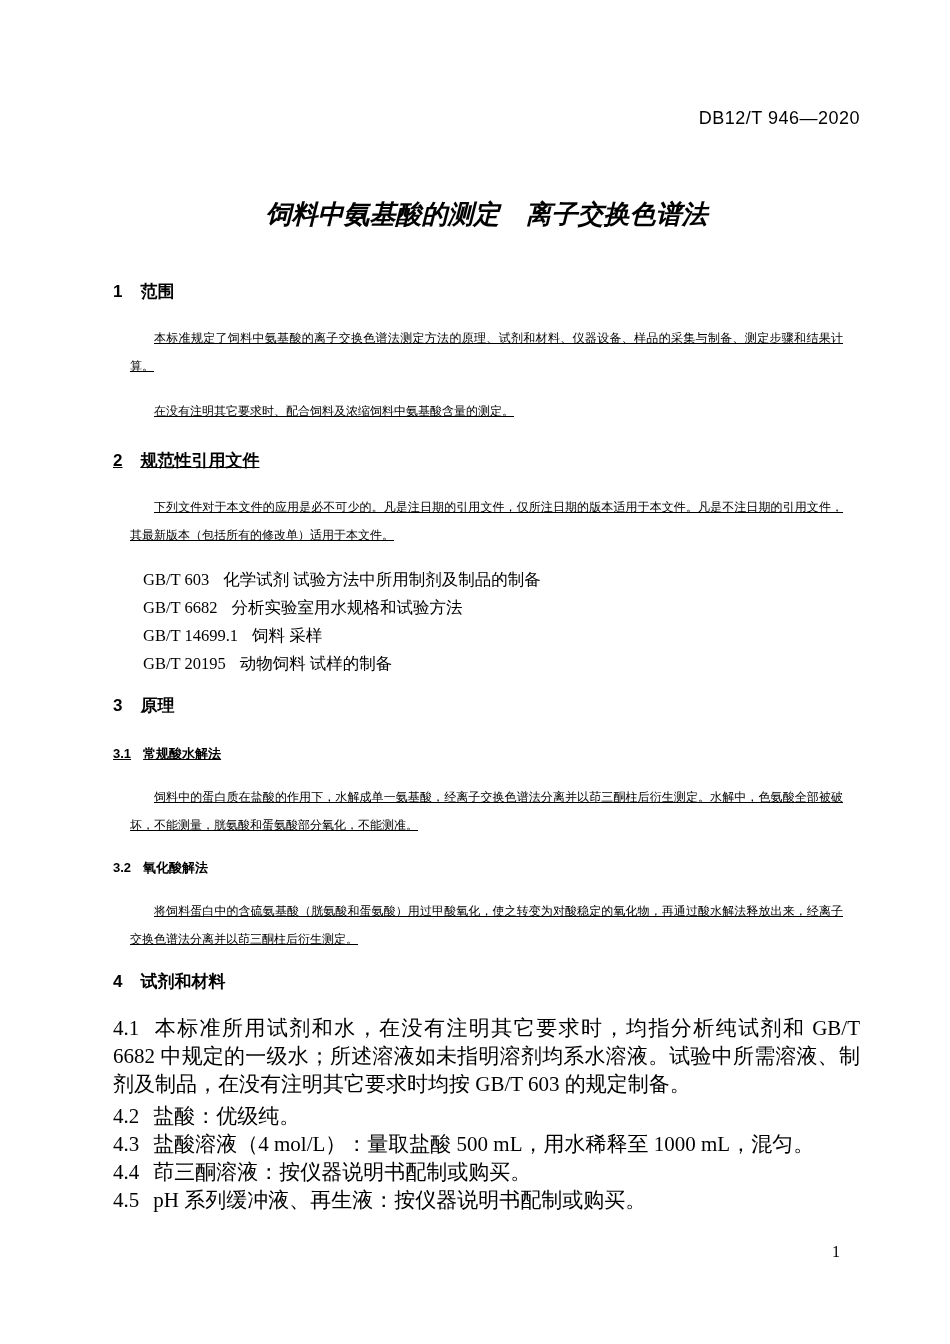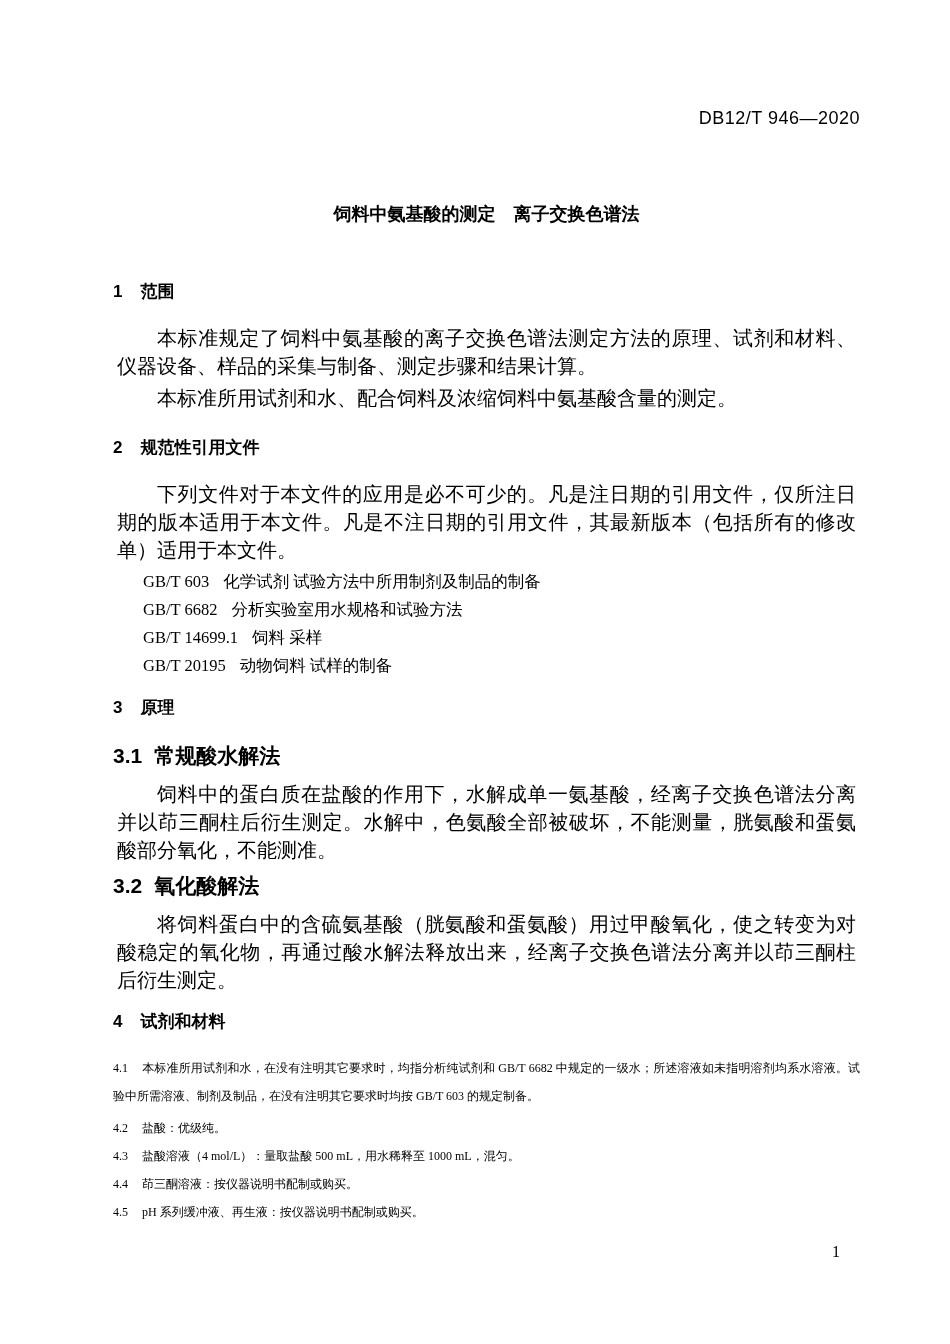--- a/index.html
+++ b/index.html
@@ -23,61 +23,63 @@
     text-align: right;
     font-family: "Liberation Sans", "DejaVu Sans", sans-serif;
     font-size: 18px;
     line-height: 24px;
     letter-spacing: 0.5px;
   }
   .doc-title {
     margin: 66px 0 12px 0;
     text-align: center;
     font-weight: bold;
-    font-size: 18px;
+    font-size: 26px;
     line-height: 36px;
     font-family: "Liberation Sans", "DejaVu Sans", sans-serif;
+    font-style: italic;
   }
   h2.sec {
     font-size: 17px;
     line-height: 24px;
     font-weight: bold;
     margin: 32px 0 20px 0;
     font-family: "Liberation Sans", "DejaVu Sans", sans-serif;
   }
   h3.sub {
-    font-size: 21px;
+    font-size: 13px;
     line-height: 24px;
     font-weight: bold;
     margin: 10px 0 12px 0;
     font-family: "Liberation Sans", "DejaVu Sans", sans-serif;
   }
   .mt48 { margin-top: 48px !important; }
-  .mt24 { margin-top: 24px !important; }
+  .mt24 { margin-top: 24px !important; text-decoration: underline; }
   .mt16 { margin-top: 16px !important; }
   .mt10 { margin-top: 10px !important; }
   .mt8  { margin-top: 8px  !important; }
   h2.sec .num { margin-right: 18px; }
   h3.sub .num { margin-right: 12px; }
   p.body {
-    margin: 4px;
-    font-size: 20px;
+    margin: 17px;
+    font-size: 12px;
     line-height: 28px;
     text-indent: 2em;
     text-align: justify;
+    text-decoration: underline;
   }
   .refs {
     margin: 0 0 12px 30px;
     font-size: 16.5px;
     line-height: 28px;
   }
   .ref-code { margin-right: 14px; }
   .items p.item {
     margin: 0;
-    font-size: 12px;
+    font-size: 21px;
     line-height: 28px;
     text-indent: 0;
     text-align: justify;
   }
   .item .inum { margin-right: 14px; }
   .item-41 { margin-bottom: 4px !important; }
   .page-number {
     position: absolute;
     right: 110px;
     bottom: 82px;
@@ -92,21 +94,21 @@
   <div class="content">
 
     <header>
       <div class="doc-code">DB12/T 946—2020</div>
       <h1 class="doc-title">饲料中氨基酸的测定　离子交换色谱法</h1>
     </header>
 
     <section>
       <h2 class="sec mt48"><span class="num">1</span><span>范围</span></h2>
       <p class="body">本标准规定了饲料中氨基酸的离子交换色谱法测定方法的原理、试剂和材料、仪器设备、样品的采集与制备、测定步骤和结果计算。</p>
-      <p class="body">本标准所用试剂和水、配合饲料及浓缩饲料中氨基酸含量的测定。</p>
+      <p class="body">在没有注明其它要求时、配合饲料及浓缩饲料中氨基酸含量的测定。</p>
     </section>
 
     <section>
       <h2 class="sec mt24"><span class="num">2</span><span>规范性引用文件</span></h2>
       <p class="body">下列文件对于本文件的应用是必不可少的。凡是注日期的引用文件，仅所注日期的版本适用于本文件。凡是不注日期的引用文件，其最新版本（包括所有的修改单）适用于本文件。</p>
       <div class="refs">
         <div class="ref"><span class="ref-code">GB/T 603</span><span>化学试剂 试验方法中所用制剂及制品的制备</span></div>
         <div class="ref"><span class="ref-code">GB/T 6682</span><span>分析实验室用水规格和试验方法</span></div>
         <div class="ref"><span class="ref-code">GB/T 14699.1</span><span>饲料 采样</span></div>
         <div class="ref"><span class="ref-code">GB/T 20195</span><span>动物饲料 试样的制备</span></div>

